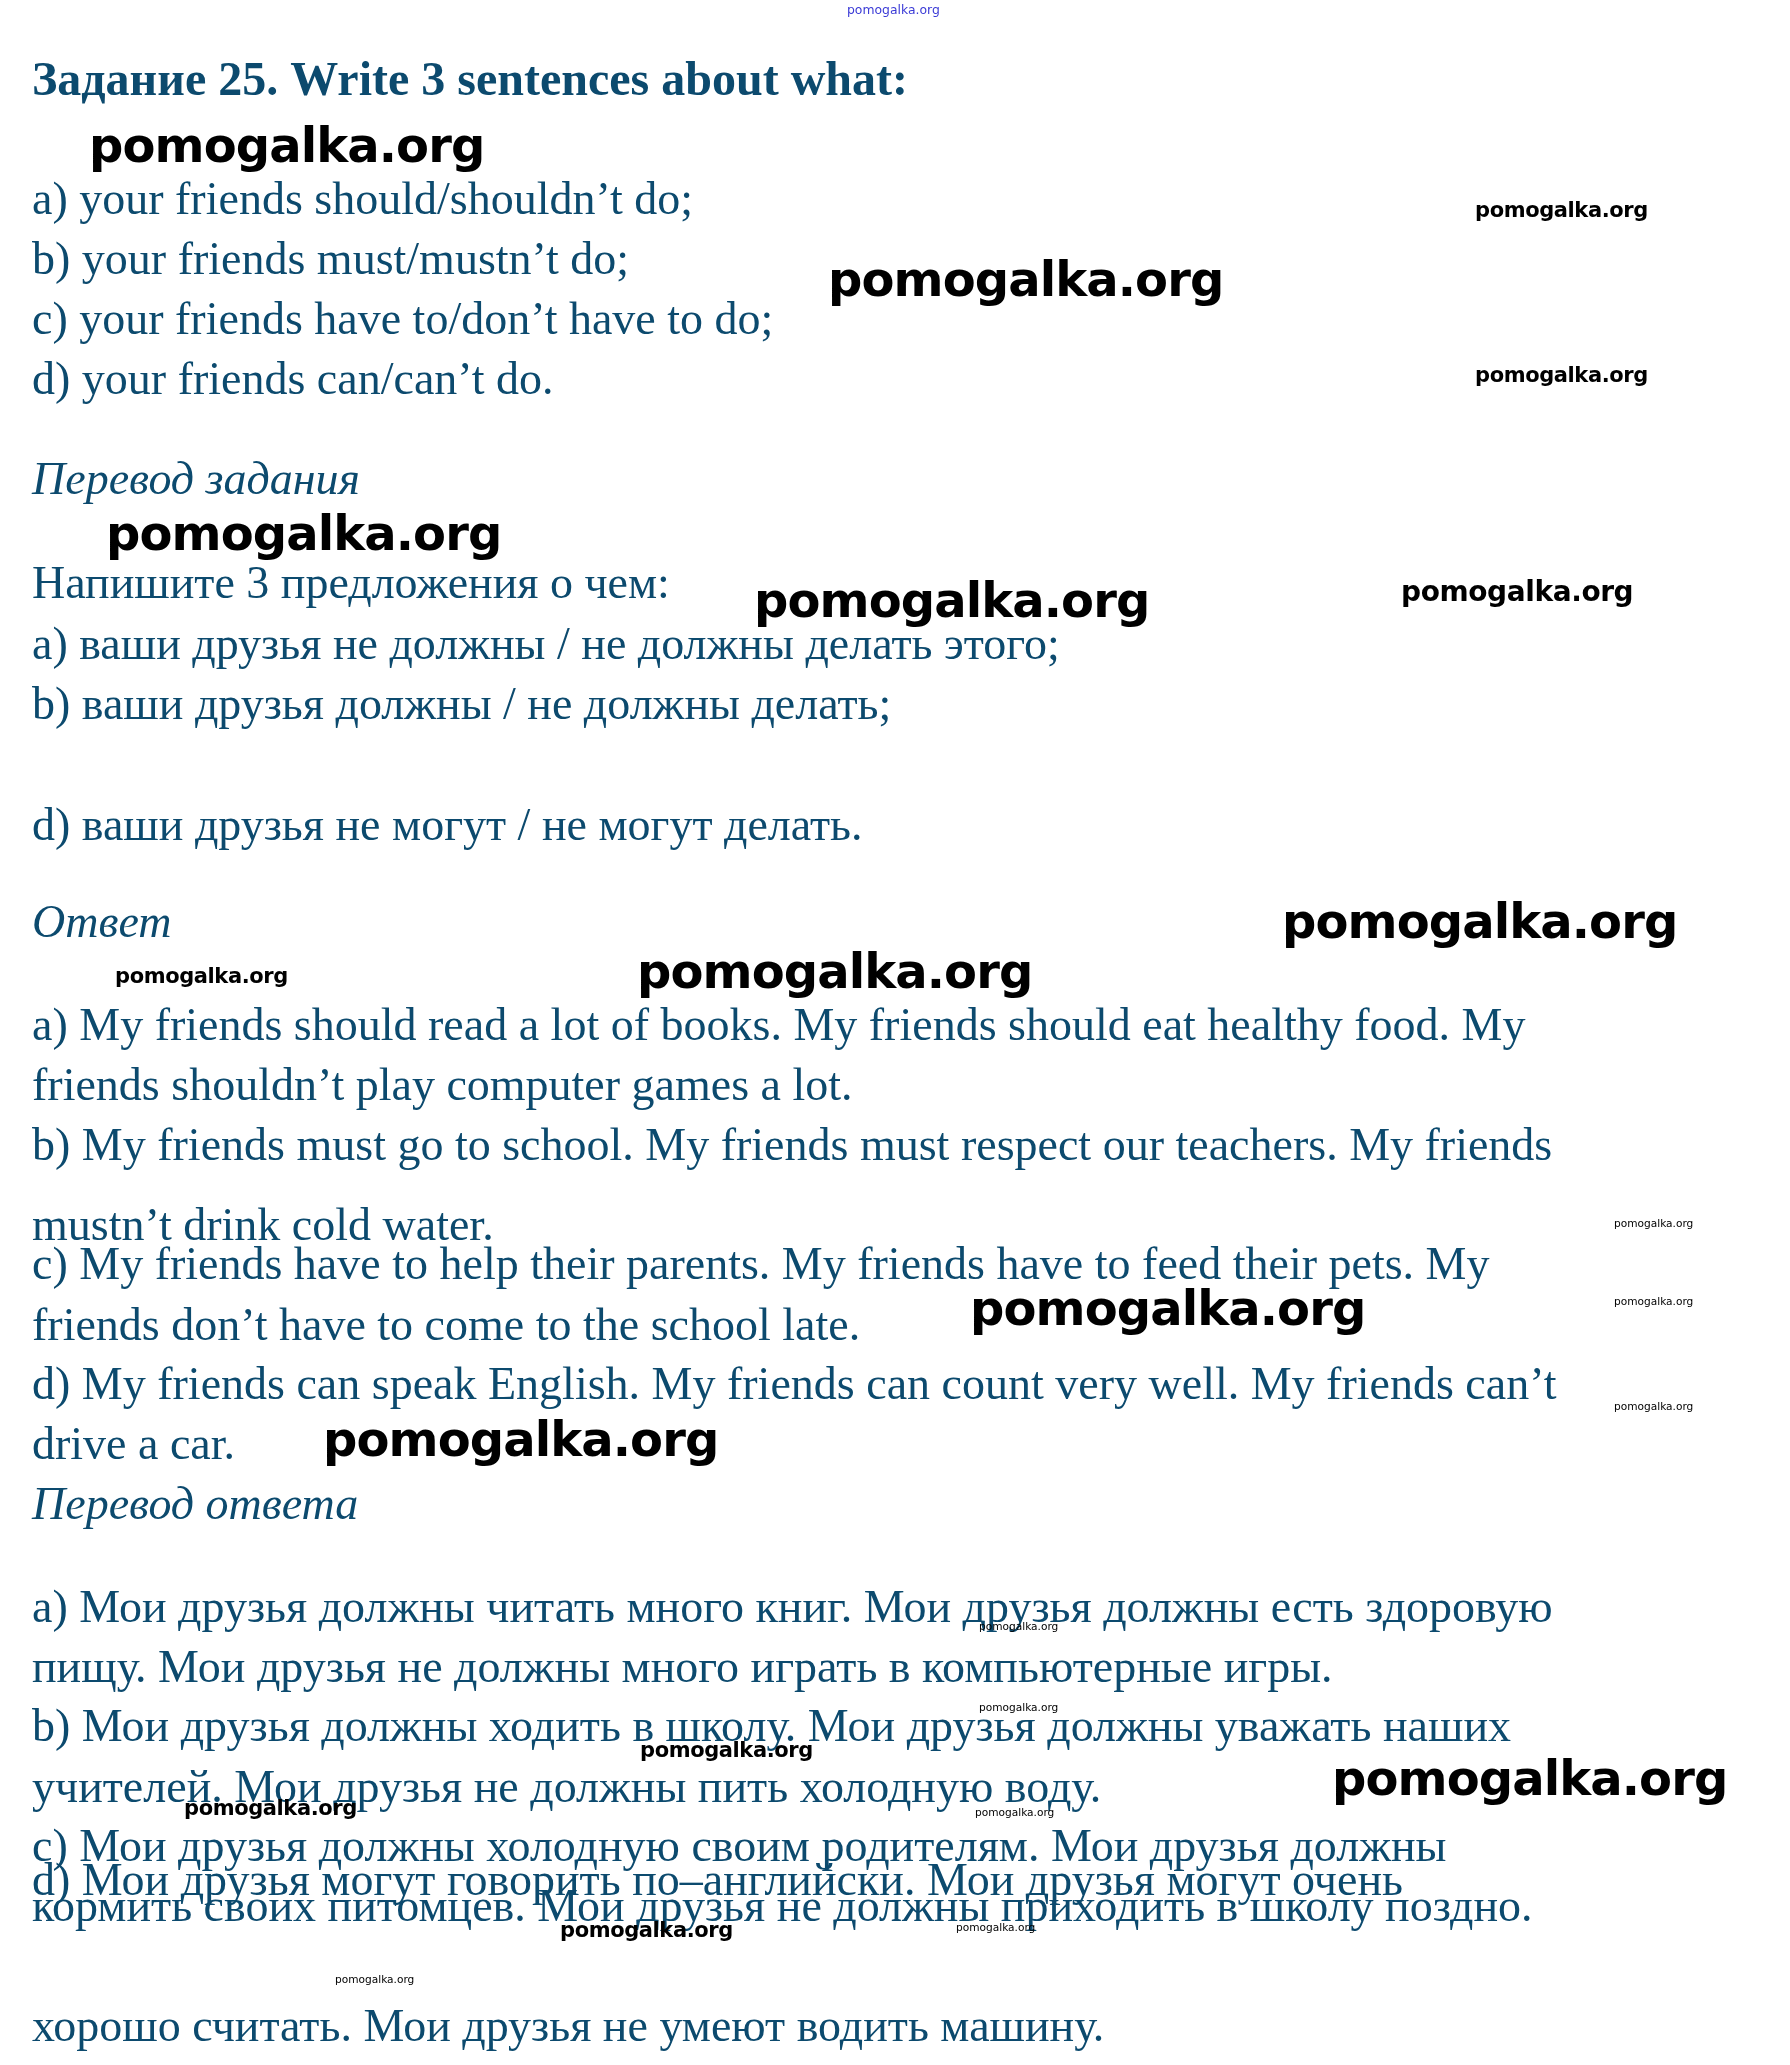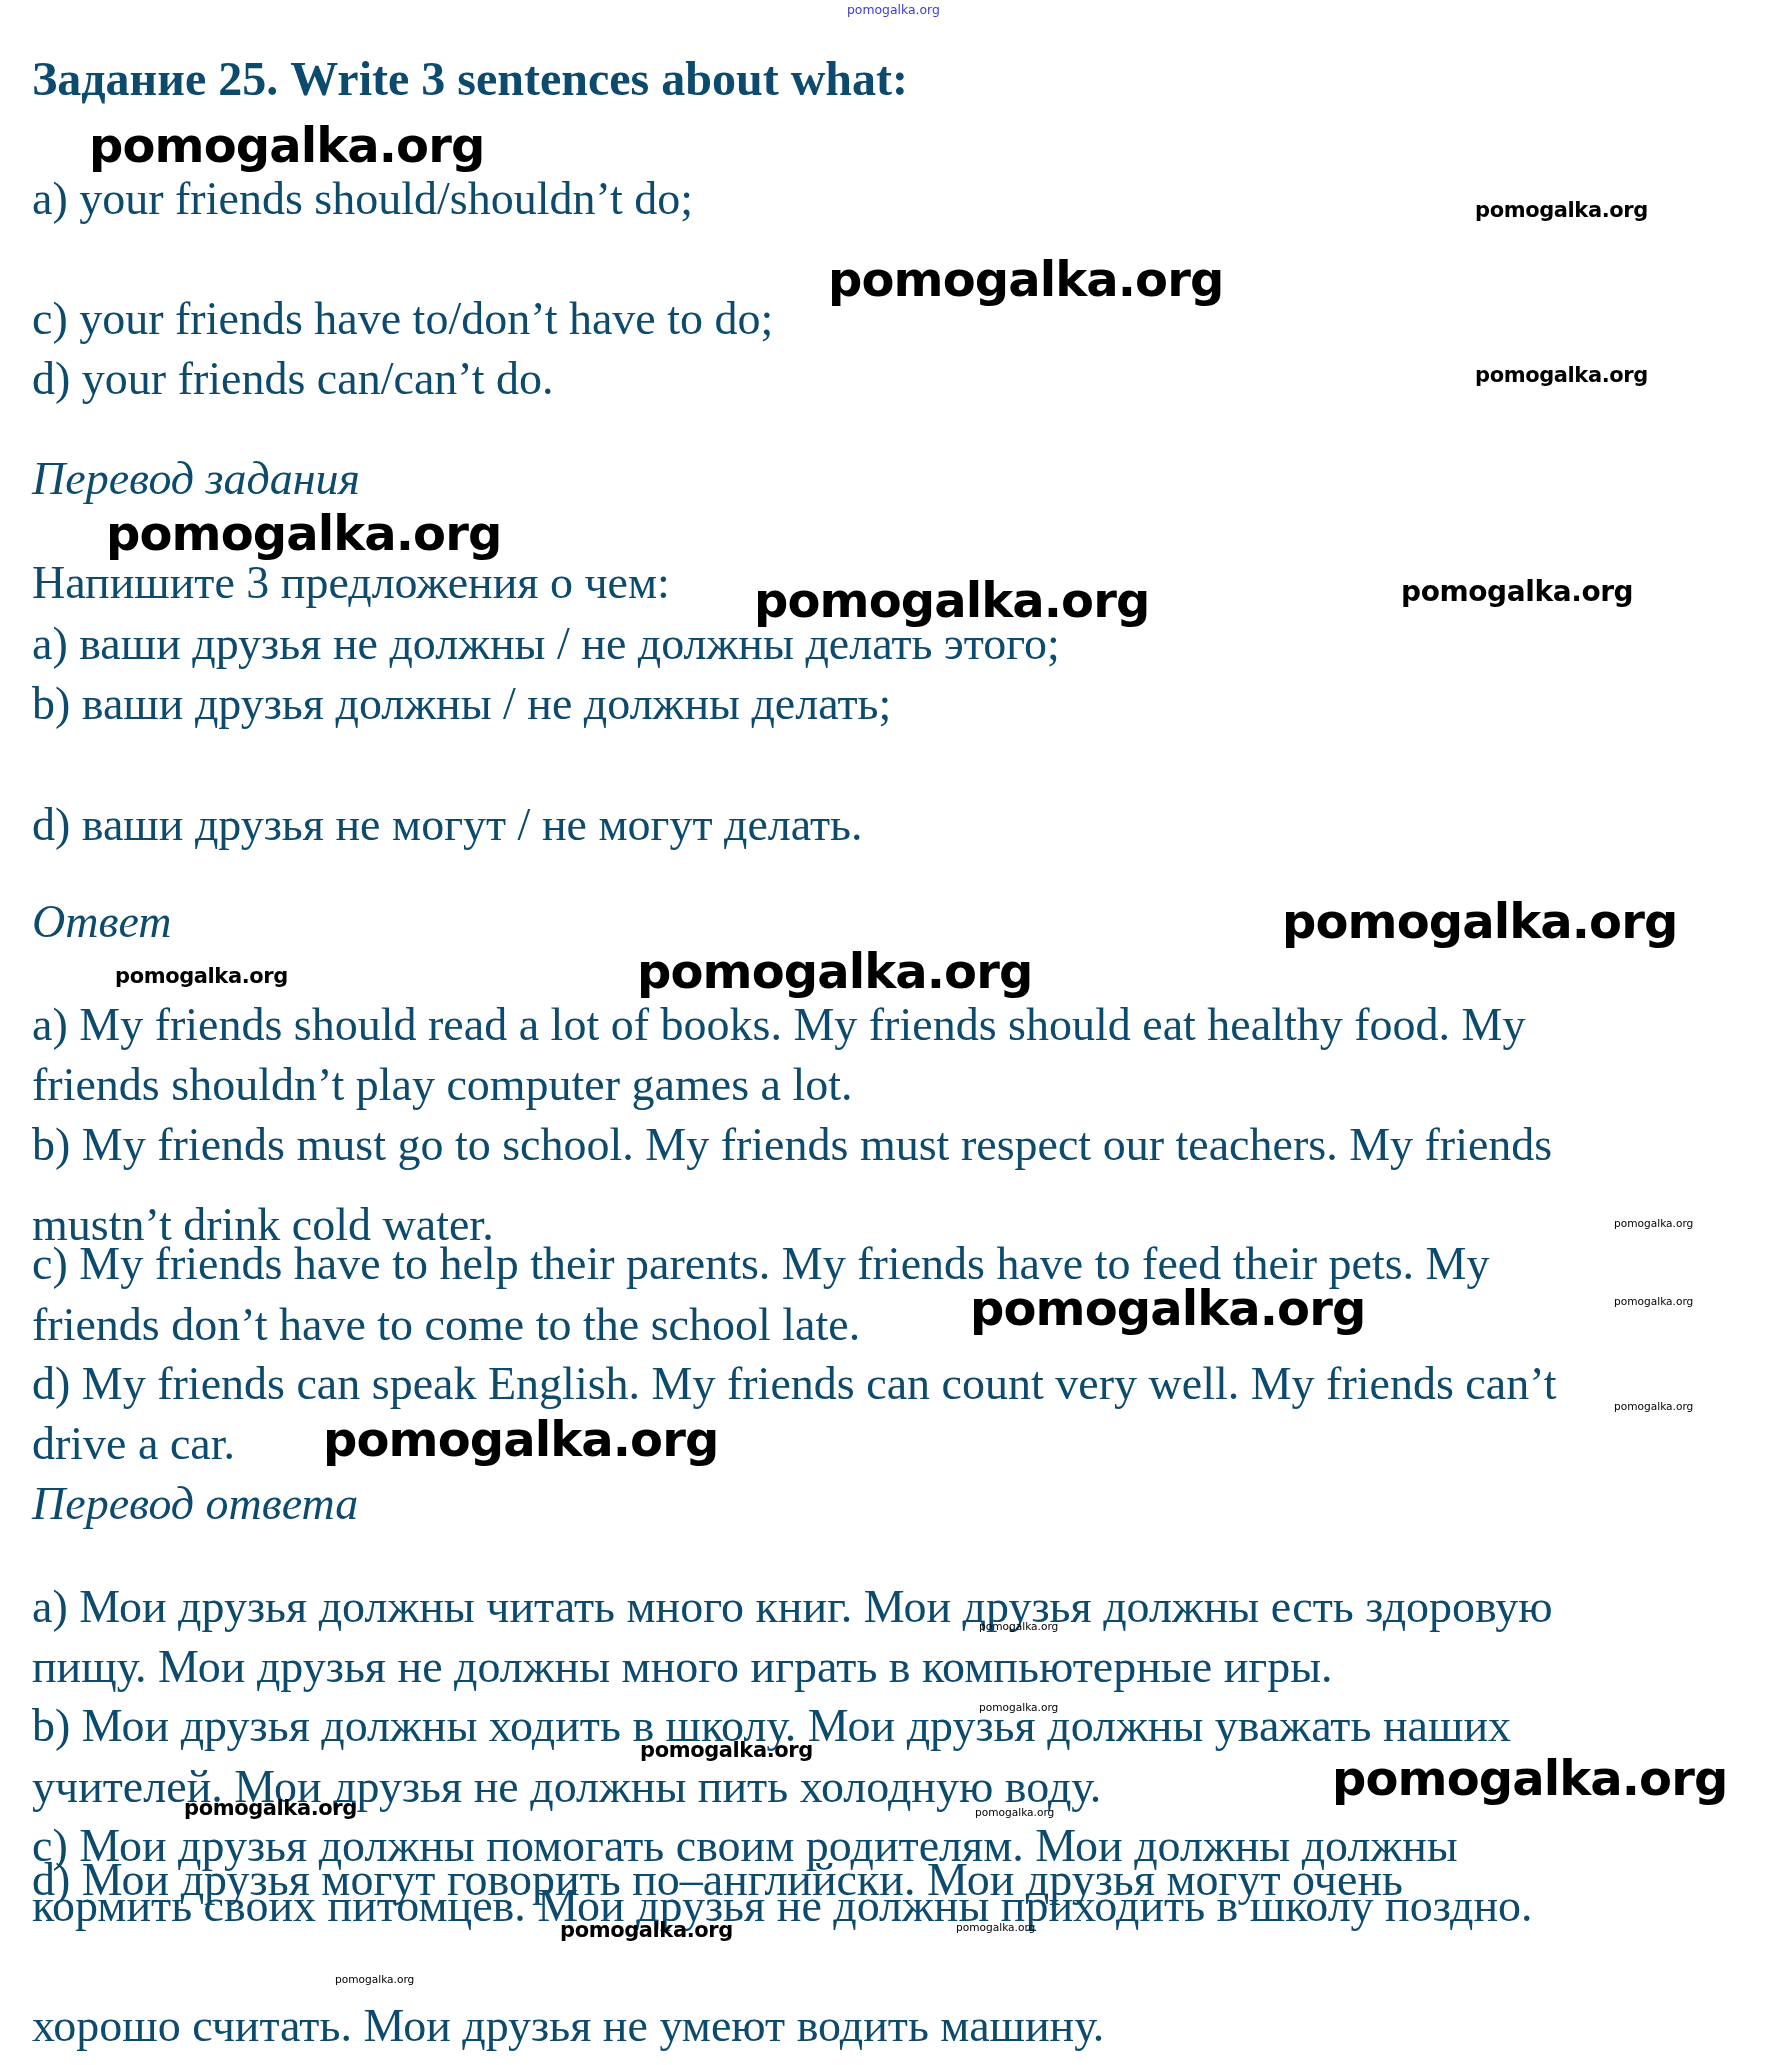--- a/index.html
+++ b/index.html
@@ -23,20 +23,21 @@
   .wm.xs { font-size: 10.6px; font-weight: normal; }
   .wm.top { font-size: 12.4px; font-weight: normal; color: #3b3bd6; }
 </style>
 </head>
 <body>
 
 <div class="page">
 
   <p class="line title" style="top:55px;">Задание 25. Write 3 sentences about what:</p>
   <p class="line" style="top:176px;">a) your friends should/shouldn’t do;</p>
+  <p class="line" style="top:236px;">b) your friends must/mustn’t do;</p>
   <p class="line" style="top:296px;text-align:center;">c) your friends have to/don’t have to do;</p>
   <p class="line" style="top:356px;">d) your friends can/can’t do.</p>
 
   <p class="line italic" style="top:456px;">Перевод задания</p>
   <p class="line" style="top:560px;">Напишите 3 предложения о чем:</p>
   <p class="line" style="top:621px;">a) ваши друзья не должны / не должны делать этого;</p>
   <p class="line" style="top:681px;">b) ваши друзья должны / не должны делать;</p>
   <p class="line" style="top:802px;">d) ваши друзья не могут / не могут делать.</p>
 
   <p class="line italic" style="top:899px;">Ответ</p>
@@ -47,21 +48,21 @@
   <p class="line" style="top:1241px;">c) My friends have to help their parents. My friends have to feed their pets. My</p>
   <p class="line" style="top:1302px;">friends don’t have to come to the school late.</p>
   <p class="line" style="top:1361px;">d) My friends can speak English. My friends can count very well. My friends can’t</p>
   <p class="line" style="top:1421px;">drive a car.</p>
 
   <p class="line italic" style="top:1481px;">Перевод ответа</p>
   <p class="line" style="top:1584px;">a) Мои друзья должны читать много книг. Мои друзья должны есть здоровую</p>
   <p class="line" style="top:1644px;">пищу. Мои друзья не должны много играть в компьютерные игры.</p>
   <p class="line" style="top:1703px;">b) Мои друзья должны ходить в школу. Мои друзья должны уважать наших</p>
   <p class="line" style="top:1764px;">учителей. Мои друзья не должны пить холодную воду.</p>
-  <p class="line" style="top:1823px;">c) Мои друзья должны помогать своим родителям. Мои должны должны</p>
+  <p class="line" style="top:1823px;">c) Мои друзья должны холодную своим родителям. Мои друзья должны</p>
   <p class="line" style="top:1883px;">кормить своих питомцев. Мои друзья не должны приходить в школу поздно.</p>
   <p class="line" style="top:1857px;">d) Мои друзья могут говорить по–английски. Мои друзья могут очень</p>
   <p class="line" style="top:2003px;">хорошо считать. Мои друзья не умеют водить машину.</p>
 
   <span class="wm top" style="left:847px; top:3.5px;">pomogalka.org</span>
   <span class="wm xl" style="left:89px; top:121px;">pomogalka.org</span>
   <span class="wm sm" style="left:1475px; top:200px;">pomogalka.org</span>
   <span class="wm xl" style="left:828px; top:255px;">pomogalka.org</span>
   <span class="wm sm" style="left:1475px; top:365px;">pomogalka.org</span>
   <span class="wm xl" style="left:106px; top:509px;">pomogalka.org</span>

